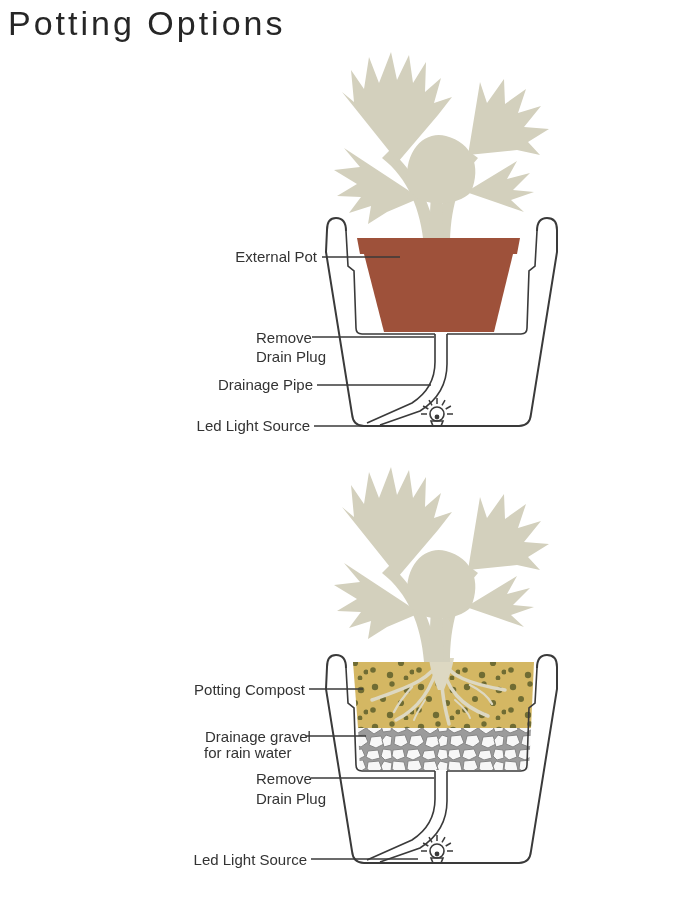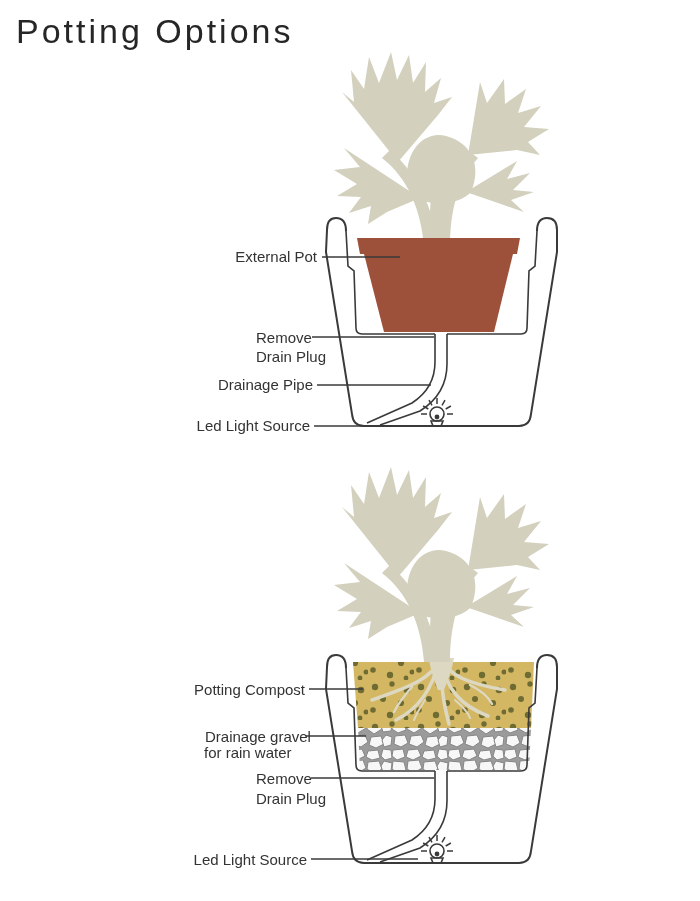--- a/index.html
+++ b/index.html
@@ -6,21 +6,21 @@
   .canvas{
     position:relative;
     width:700px;height:901px;
     background:#ffffff;
     overflow:hidden;
     font-family:"Liberation Sans",sans-serif;
   }
   .page-title{
     position:absolute;
     left:8px;top:4px;
-    margin:8px;
+    margin:0;
     font-size:34px;
     font-weight:400;
     letter-spacing:3px;
     color:#262626;
     font-family:"Liberation Sans",sans-serif;
   }
   svg{position:absolute;left:0;top:0;}
   svg text{
     font-family:"Liberation Sans",sans-serif;
     font-size:15px;

